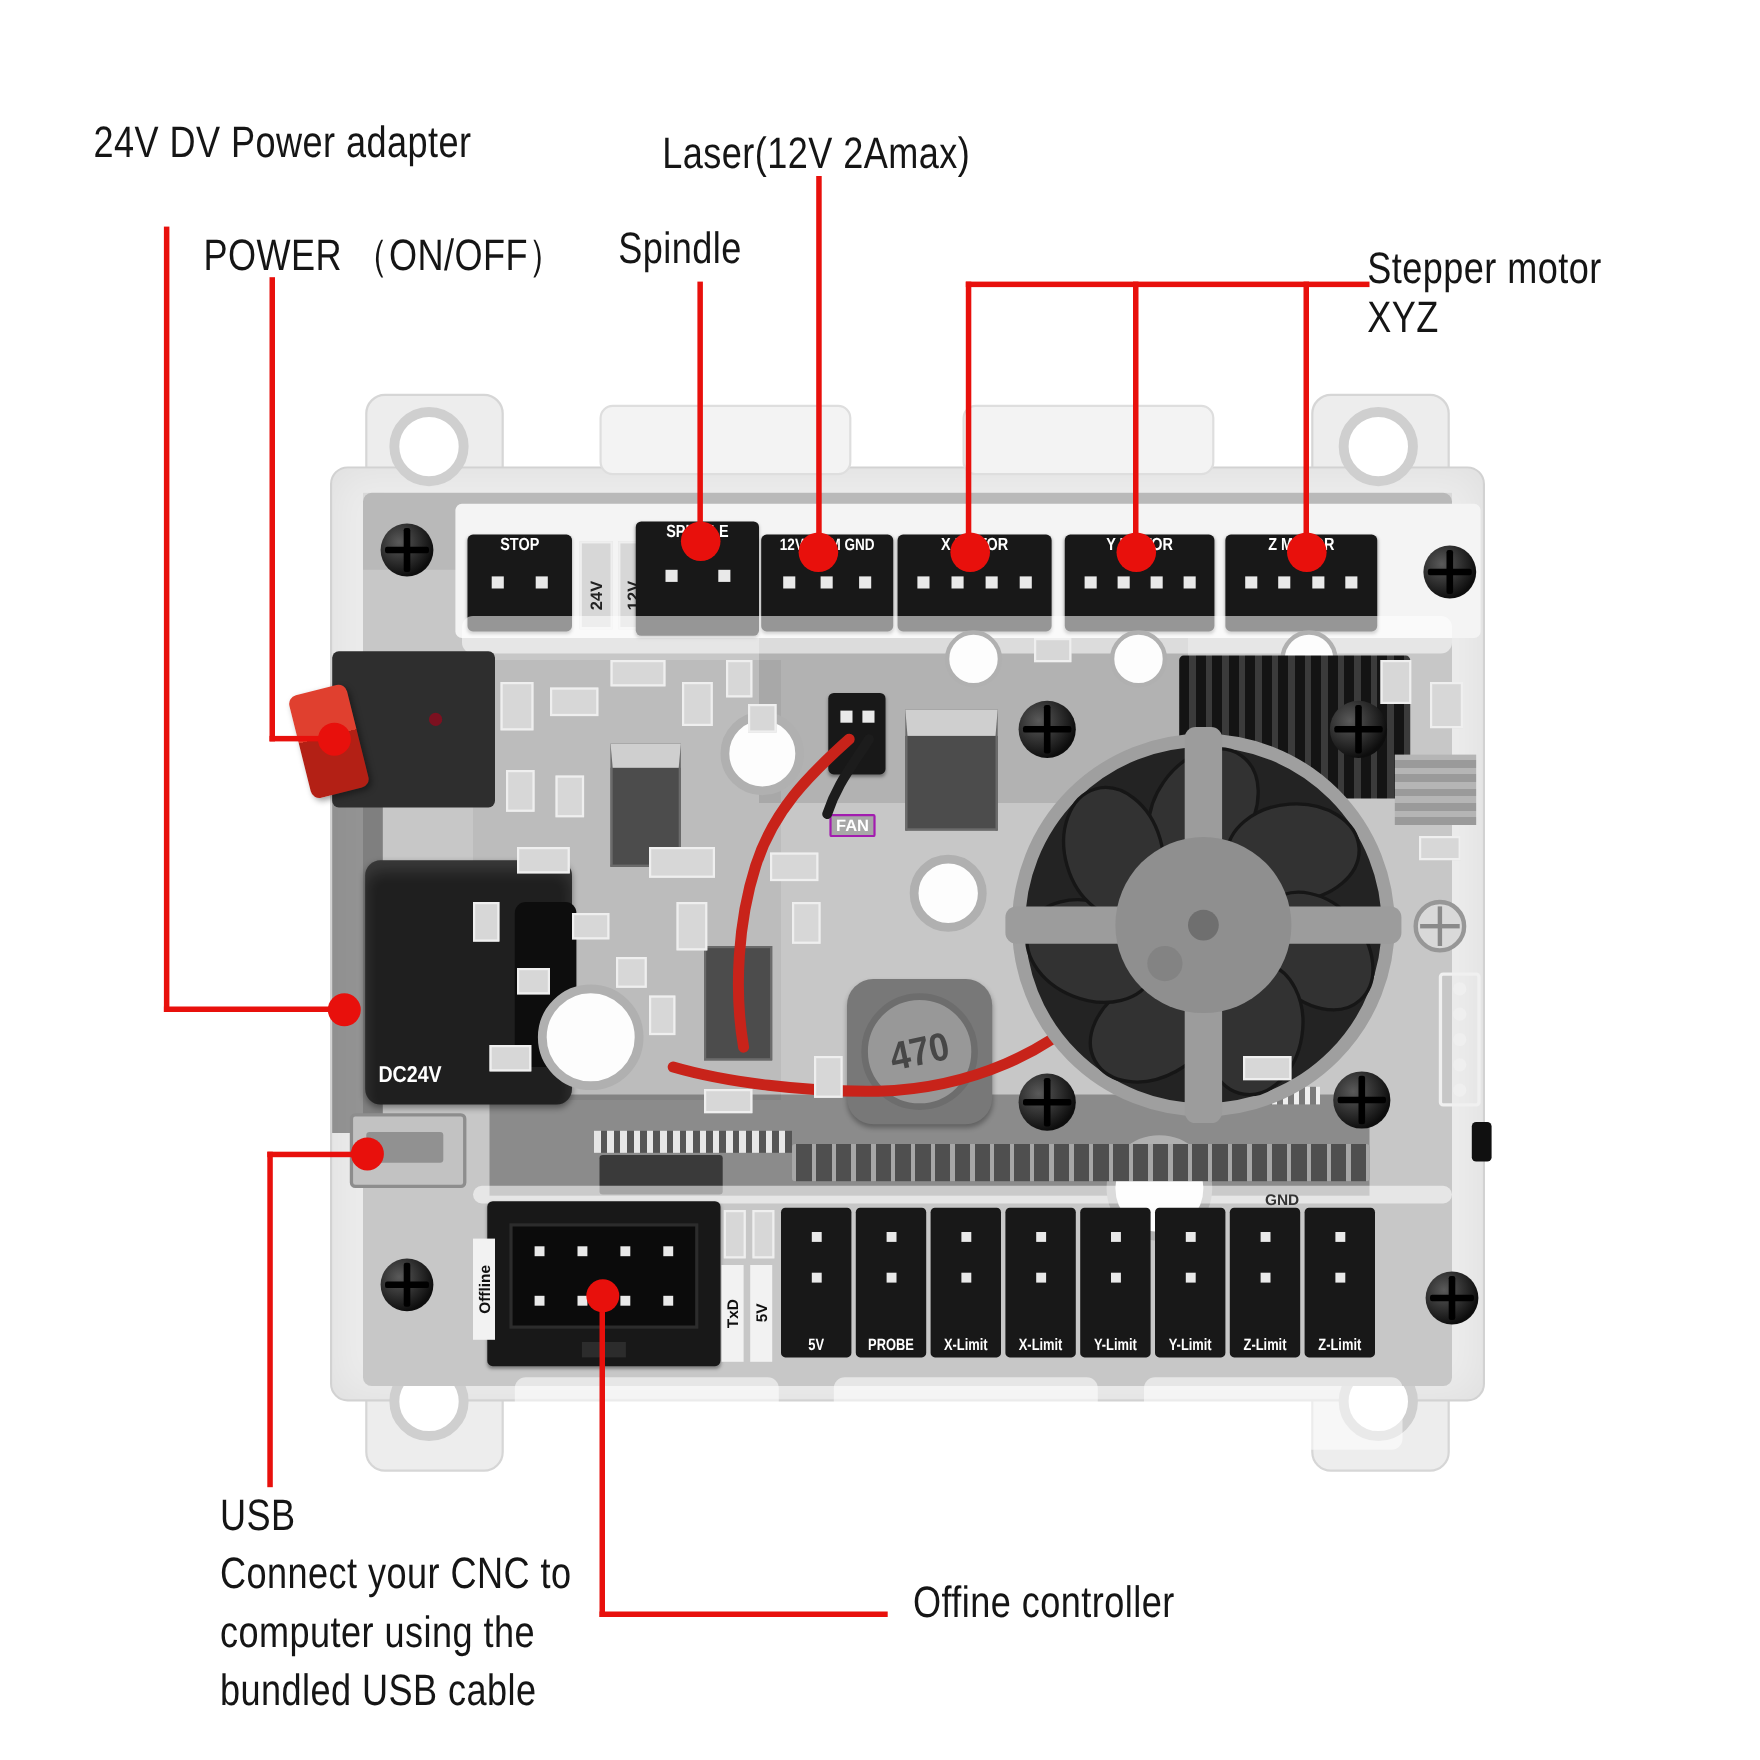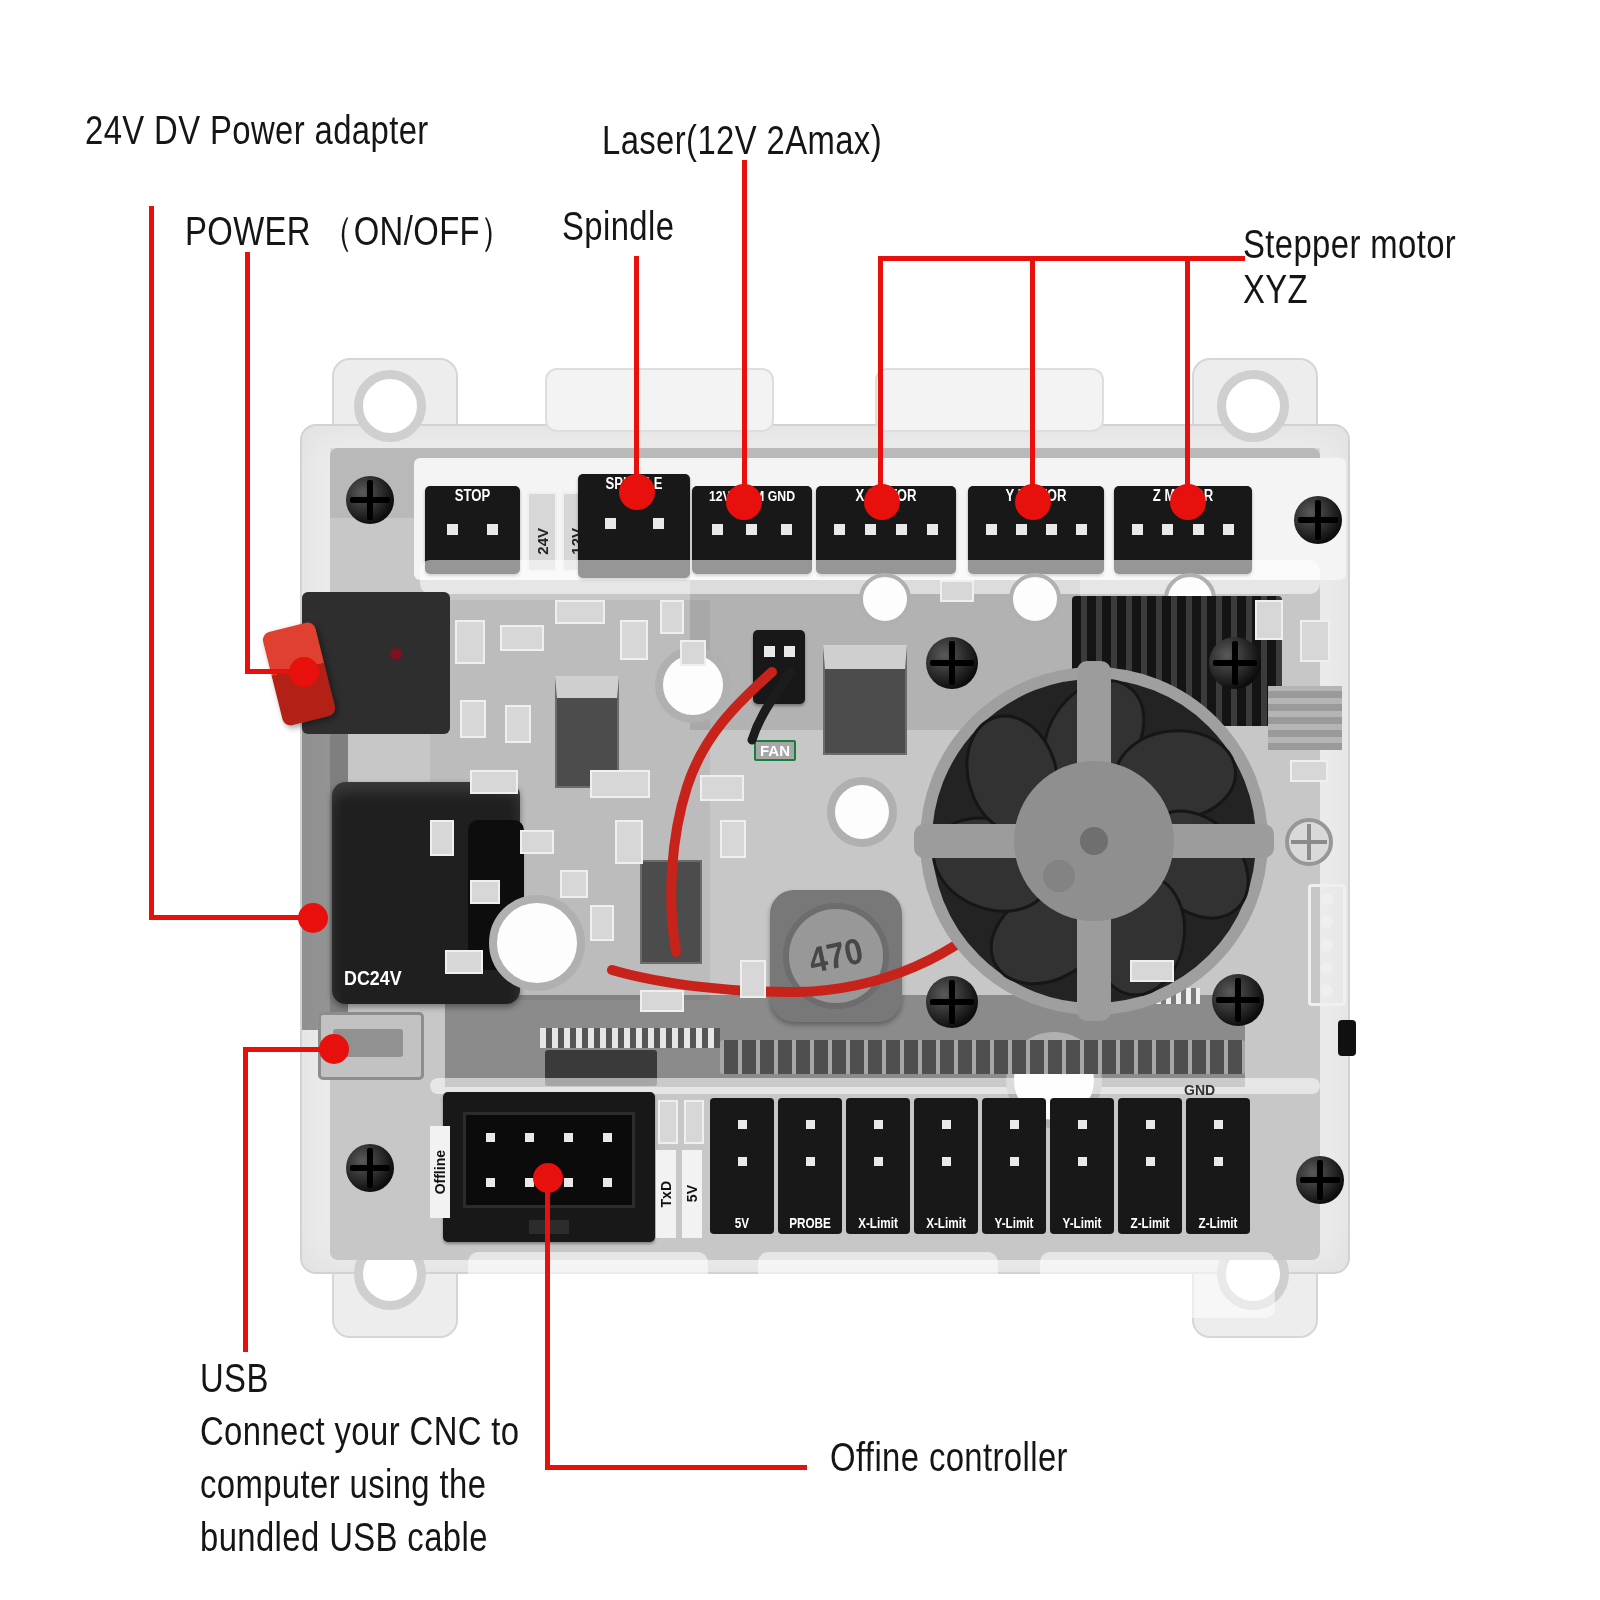--- a/index.html
+++ b/index.html
@@ -46,21 +46,21 @@
          background:radial-gradient(circle at 35% 35%,#5a5a5a,#0d0d0d 72%);}
   .screw i{position:absolute;background:#000;}
   .screw .v{left:44%;top:8%;width:12%;height:84%;border-radius:2px;}
   .screw .h{top:44%;left:8%;height:12%;width:84%;border-radius:2px;}
   .smd{position:absolute;background:#d7d7d7;border:2px solid #efefef;}
   .smd.dark{background:#4c4c4c;border-color:#6b6b6b;}
   .heatsink{position:absolute;background:repeating-linear-gradient(90deg,#141414 0 9px,#3b3b3b 9px 15px);border-radius:4px;}
   .ribs{position:absolute;background:repeating-linear-gradient(0deg,#9a9a9a 0 7px,#b5b5b5 7px 13px);}
   .fan-svg{position:absolute;left:904px;top:651px;}
   .wires{position:absolute;left:300px;top:360px;pointer-events:none;}
-  .boxed{border:2px solid #15803d;padding:0 4px;border-radius:2px;text-align:right;}
+  .boxed{border:2px solid #a21caf;padding:0 4px;border-radius:2px;text-align:right;}
 </style>
 </head>
 <body>
 
 <div class="stage">
 
   <div class="case-ear" style="left:332px;top:358px;"></div>
   <div class="case-ear" style="left:1192px;top:358px;"></div>
   <div class="case-ear" style="left:332px;top:1228px;"></div>
   <div class="case-ear" style="left:1192px;top:1228px;"></div>
@@ -299,21 +299,21 @@
       <i class="v"></i>
       <i class="h"></i>
     </div>
 
   <div class="patch" style="left:540px;top:1028px;width:180px;height:20px;background:repeating-linear-gradient(90deg,#e6e6e6 0 6px,#555 6px 12px);"></div>
   <div class="patch" style="left:545px;top:1050px;width:112px;height:36px;background:#3a3a3a;border-radius:3px;"></div>
   <div class="patch" style="left:720px;top:1040px;width:525px;height:34px;background:#4f4f4f;border-radius:3px;
               background-image:repeating-linear-gradient(90deg,rgba(255,255,255,.5) 0 4px,rgba(0,0,0,0) 4px 18px);"></div>
   <div class="reflect" style="left:430px;top:1078px;width:890px;height:16px;"></div>
 
-  <span style="position:absolute;left:1184px;top:1082px;font-size:14px;font-weight:bold;color:#333;z-index:5;">GND</span>
+  <span style="position:absolute;left:1150px;top:1082px;font-size:14px;font-weight:bold;color:#333;z-index:5;">GND</span>
 
   <div class="conn" style="left:443px;top:1092px;width:212px;height:150px;">
     <div style="position:absolute;left:20px;top:20px;right:20px;bottom:34px;background:#0b0b0b;border:3px solid #2c2c2c;
                 display:flex;flex-direction:column;justify-content:space-around;align-items:center;">
       <span style="display:flex;gap:30px;">
           <i class="pin" style="width:9px;height:9px;"></i>
           <i class="pin" style="width:9px;height:9px;"></i>
           <i class="pin" style="width:9px;height:9px;"></i>
           <i class="pin" style="width:9px;height:9px;"></i>
         </span>

